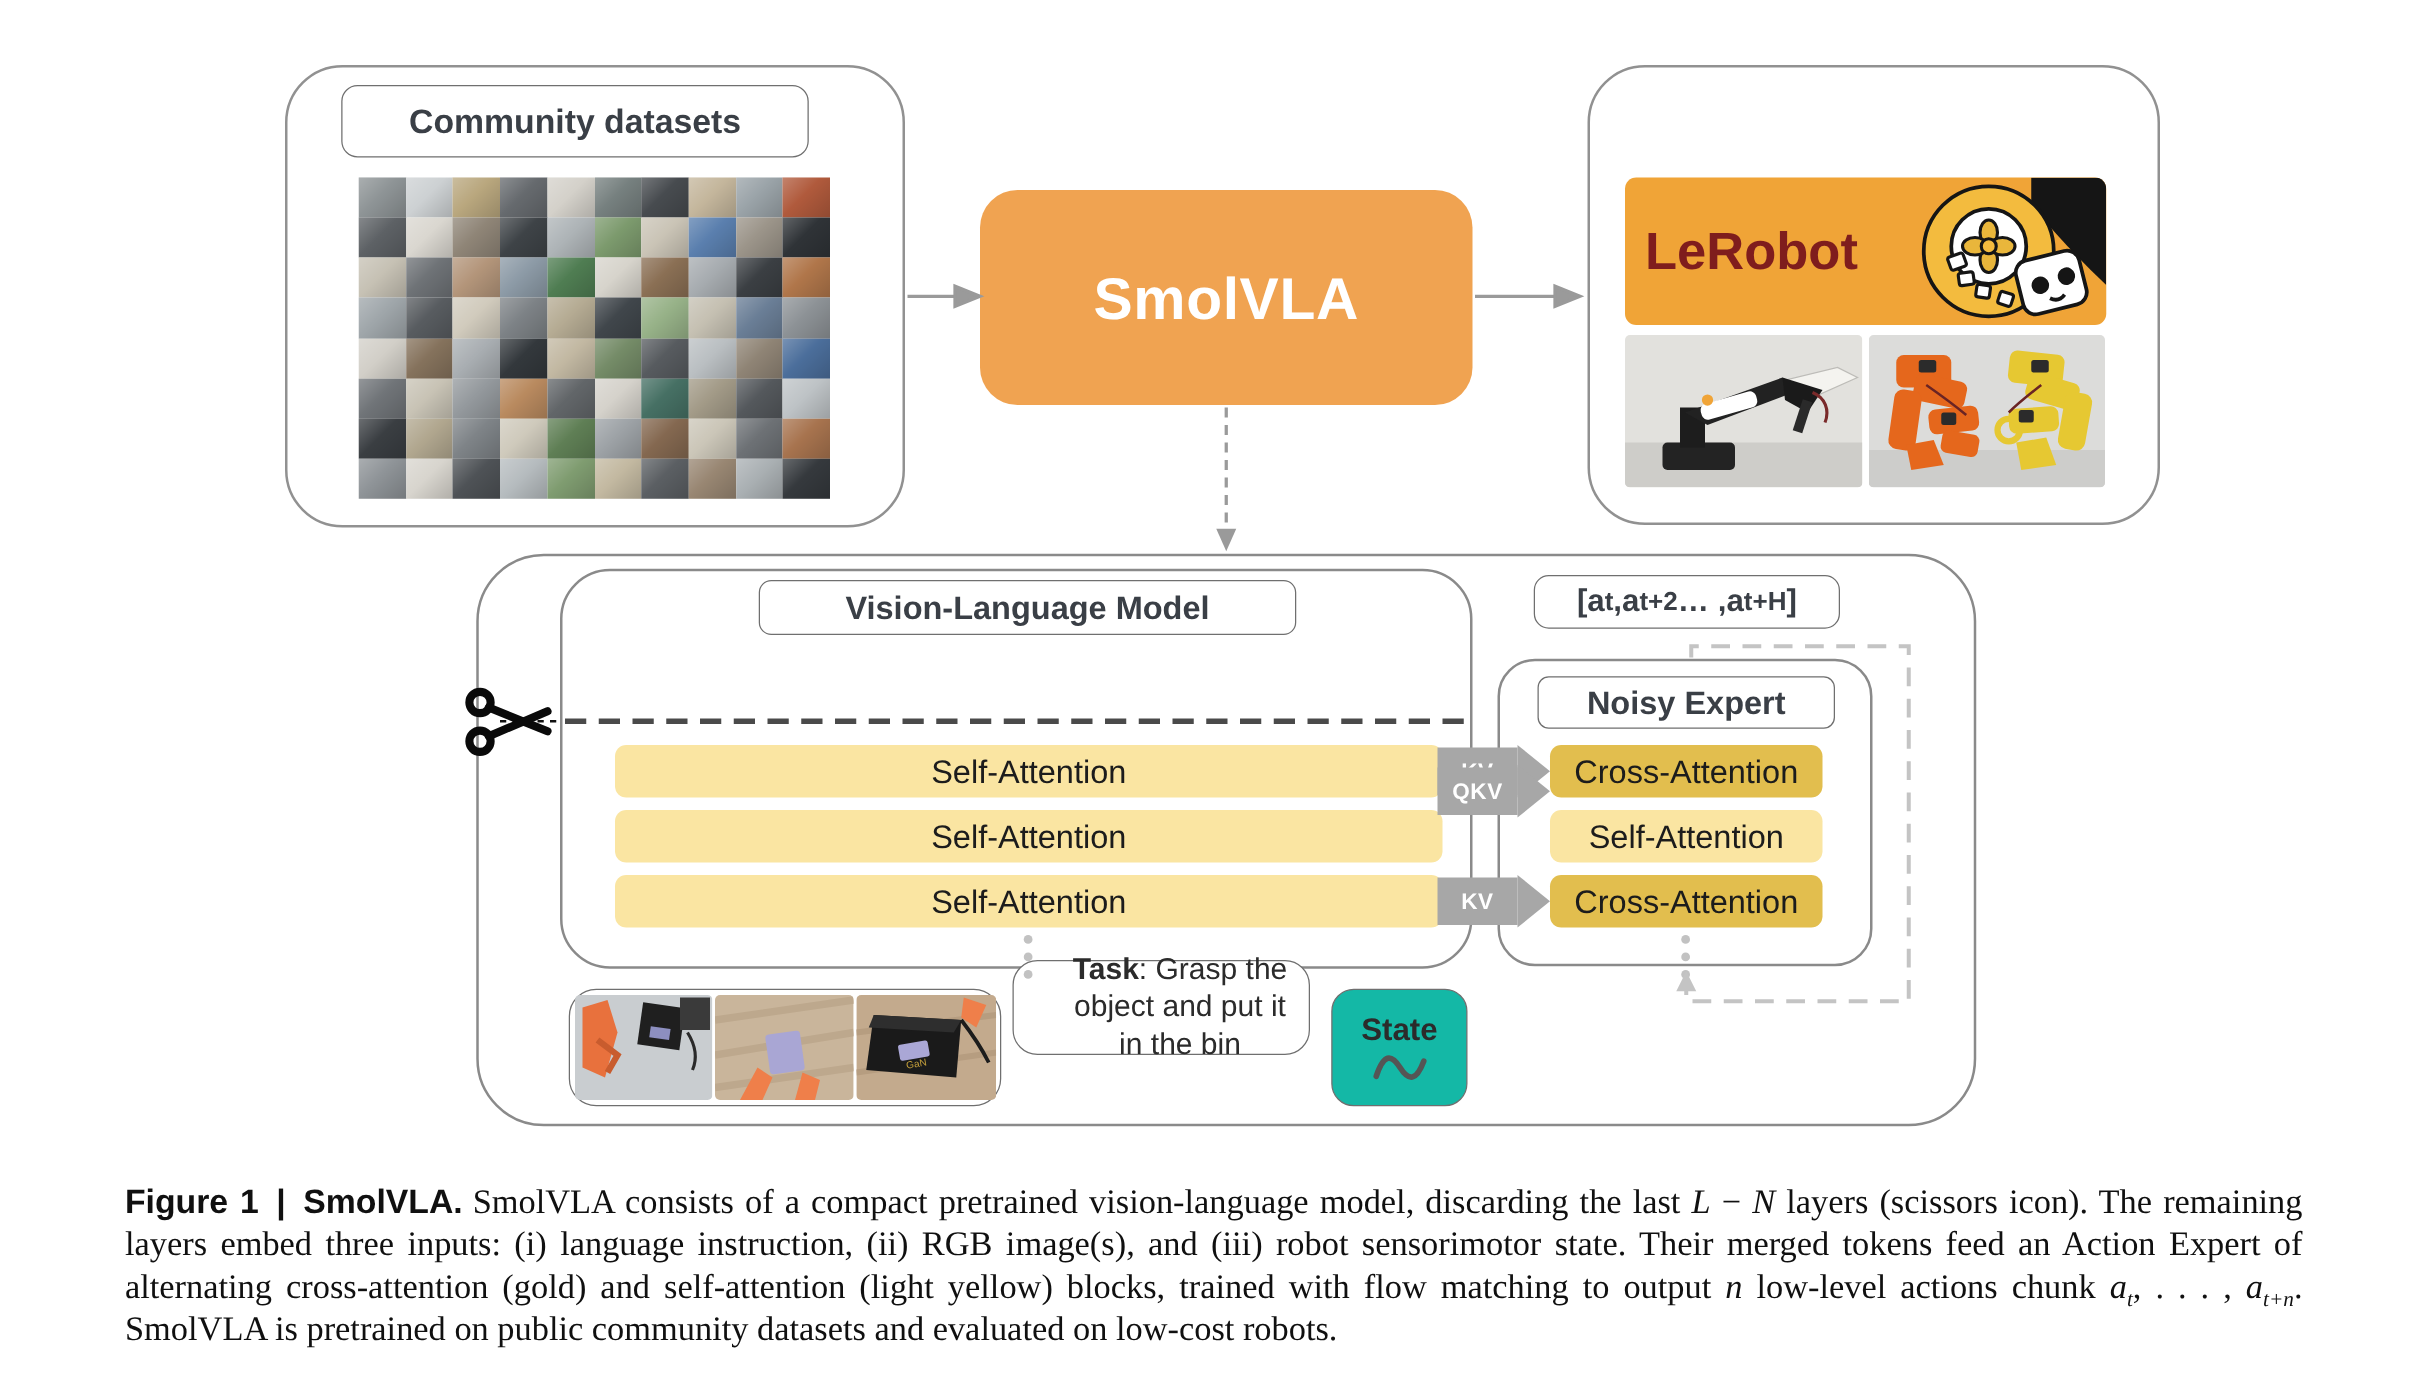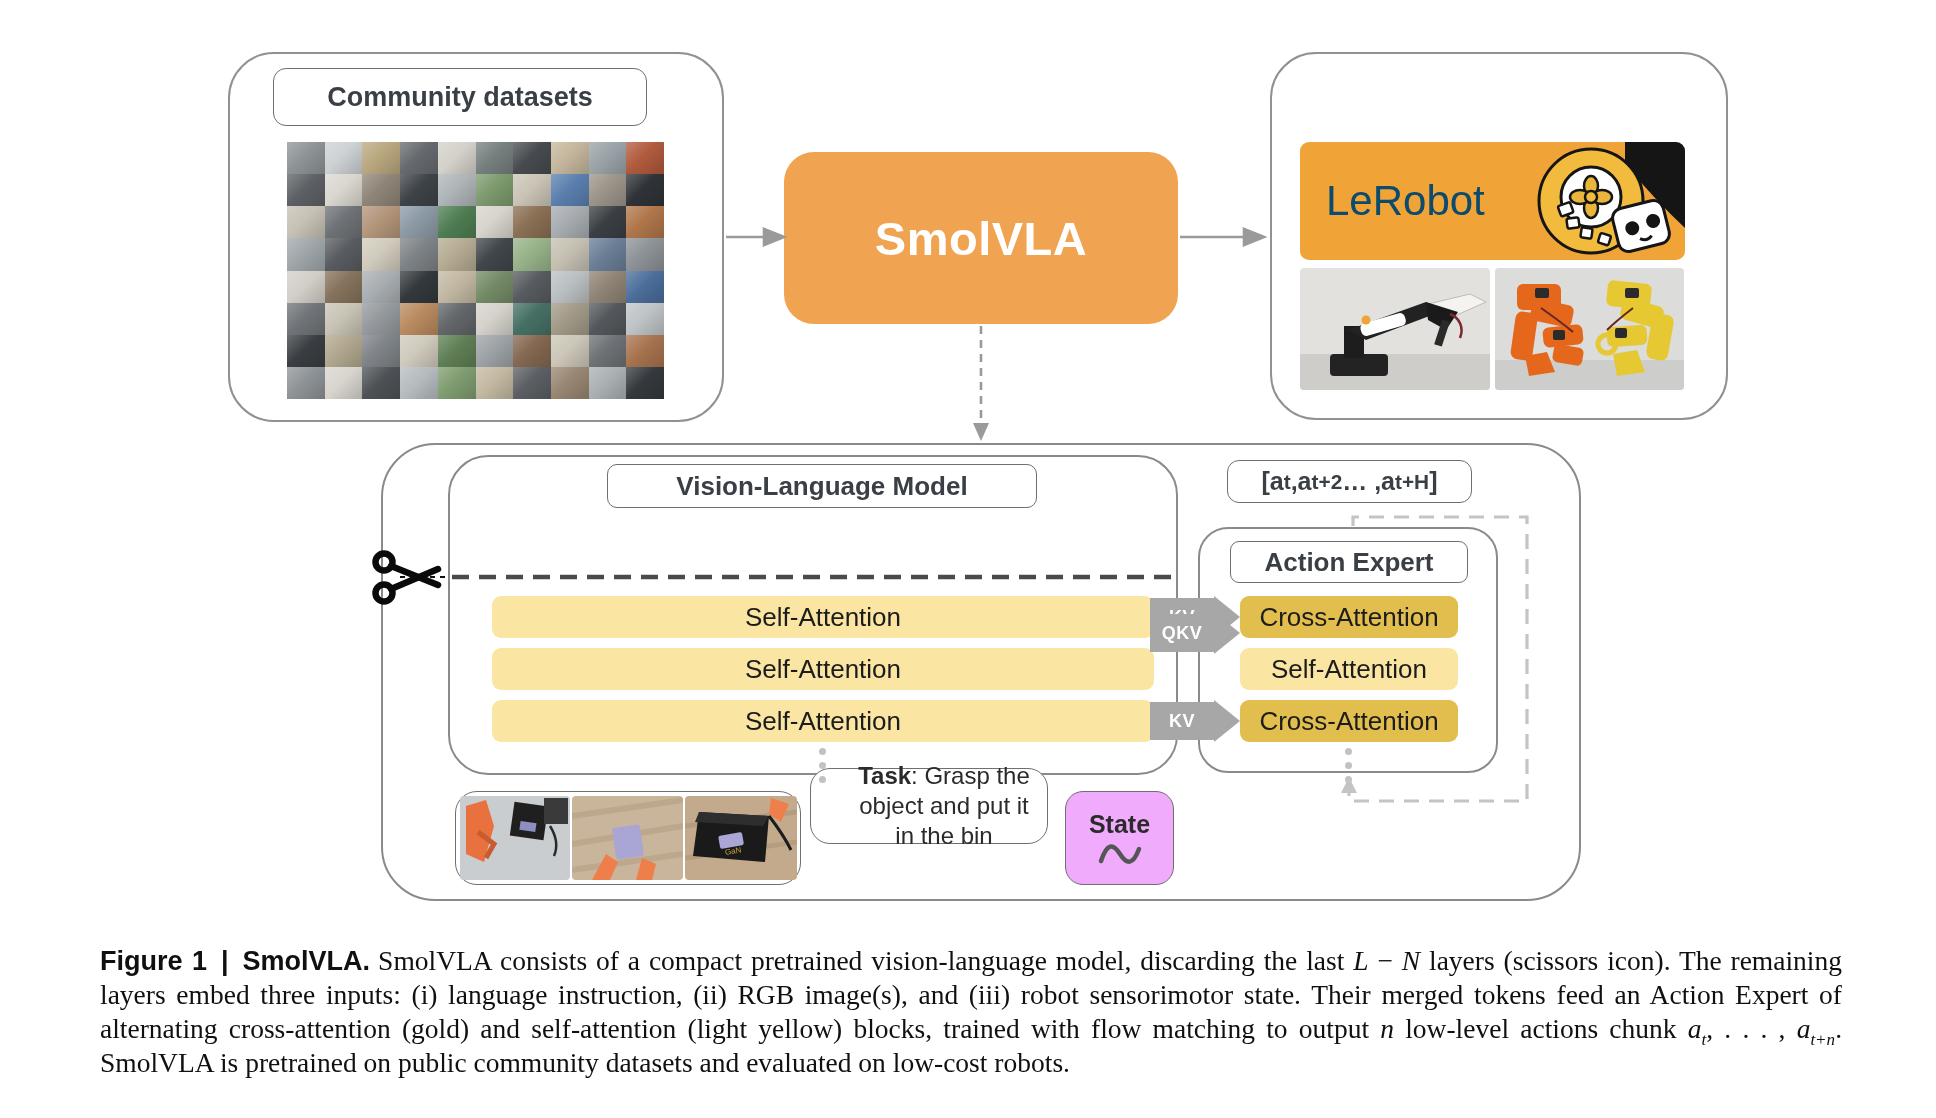--- a/index.html
+++ b/index.html
@@ -14,34 +14,34 @@
             font-size:26px;color:#1c1c1c;}
   .light-yellow{background:#fae5a2;}
   .gold{background:#e2be4e;}
   .smolvla{background:#f0a351;border-radius:30px;display:flex;align-items:center;justify-content:center;
            color:#fff;font-weight:bold;font-size:47px;letter-spacing:.5px;}
   .grid{display:grid;grid-template-columns:repeat(10,1fr);grid-template-rows:repeat(8,1fr);}
   .grid div{position:relative;}
   .grid div::after{content:"";position:absolute;inset:0;
         background:linear-gradient(135deg,rgba(255,255,255,.25),rgba(255,255,255,0) 45%,rgba(0,0,0,.18));}
   .banner{background:#f0a437;border-radius:9px;overflow:hidden;display:flex;align-items:center;}
-  .banner .logo-text{color:#0c4a6e;font-weight:normal;font-size:42px;padding-left:26px;flex:0 0 auto;}
+  .banner .logo-text{color:#7f1d1d;font-weight:bold;font-size:42px;padding-left:16px;flex:0 0 auto;}
   .kv-arrow{display:flex;align-items:center;z-index:7;}
   .kv-arrow .body{width:64px;height:38px;background:#a7a7a7;display:flex;align-items:center;justify-content:center;
                   color:#fff;font-weight:bold;font-size:18px;letter-spacing:.5px;}
   .kv-arrow .head{width:0;height:0;border-left:26px solid #a7a7a7;border-top:21px solid transparent;border-bottom:21px solid transparent;}
   .dots{display:flex;flex-direction:column;align-items:center;gap:7px;z-index:2;}
   .dots span{width:7px;height:7px;border-radius:50%;background:#c2c2c2;display:block;}
   .photo{border-radius:4px;overflow:hidden;}
   .caption{font-family:"Liberation Serif",serif;font-size:27.5px;line-height:34px;color:#101010;text-align:justify;}
   .caption .figlabel{font-family:"Liberation Sans",sans-serif;font-weight:bold;font-size:27px;}
   .caption sub{font-size:.62em;line-height:0;}
   .taskbox{border:1.8px solid #6f6f6f;border-radius:20px;background:#fff;display:flex;align-items:center;justify-content:center;
            text-align:center;font-size:24px;color:#2b2b2b;line-height:30px;padding:6px 14px;}
-  .statebox{border:1.8px solid #6f6f6f;border-radius:18px;background:#f0abfc;display:flex;flex-direction:column;
+  .statebox{border:1.8px solid #6f6f6f;border-radius:18px;background:#14b8a6;display:flex;flex-direction:column;
             align-items:center;justify-content:center;font-weight:bold;font-size:25px;color:#2b2b2b;gap:2px;}
   .outbox{border:1.7px solid #6f6f6f;border-radius:12px;background:#fff;display:flex;align-items:center;justify-content:center;
           font-weight:bold;font-size:25px;color:#3a3f46;}
   svg{display:block;}
 </style>
 </head>
 <body>
 
 <div class="canvas">
 
@@ -244,21 +244,21 @@
     <span class="body">QKV</span>
     <span class="head"></span>
     </div>
   <div class="abs kv-arrow" style="left:1150px;top:700px;">
     <span class="body">KV</span>
     <span class="head"></span>
     </div>
 
   <div class="abs" style="left:1198px;top:527px;width:300px;height:246px;border:2px solid #8a8a8a;border-radius:30px;background:#fff;"></div>
   <div class="abs pill" style="left:1230px;top:541px;width:238px;height:42px;border-radius:9px;font-size:26px;">
-    <span>Action Expert</span>
+    <span>Noisy Expert</span>
   </div>
   <div class="abs rowblock gold" style="left:1240px;top:596px;width:218px;height:42px;">
     <span>Cross-Attention</span>
     </div>
   <div class="abs rowblock light-yellow" style="left:1240px;top:648px;width:218px;height:42px;">
     <span>Self-Attention</span>
     </div>
   <div class="abs rowblock gold" style="left:1240px;top:700px;width:218px;height:42px;">
     <span>Cross-Attention</span>
     </div>

